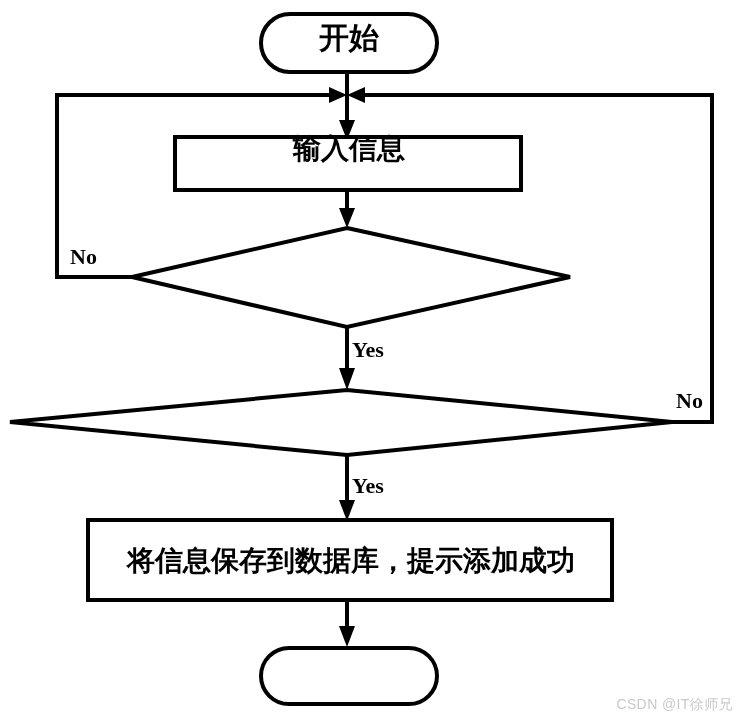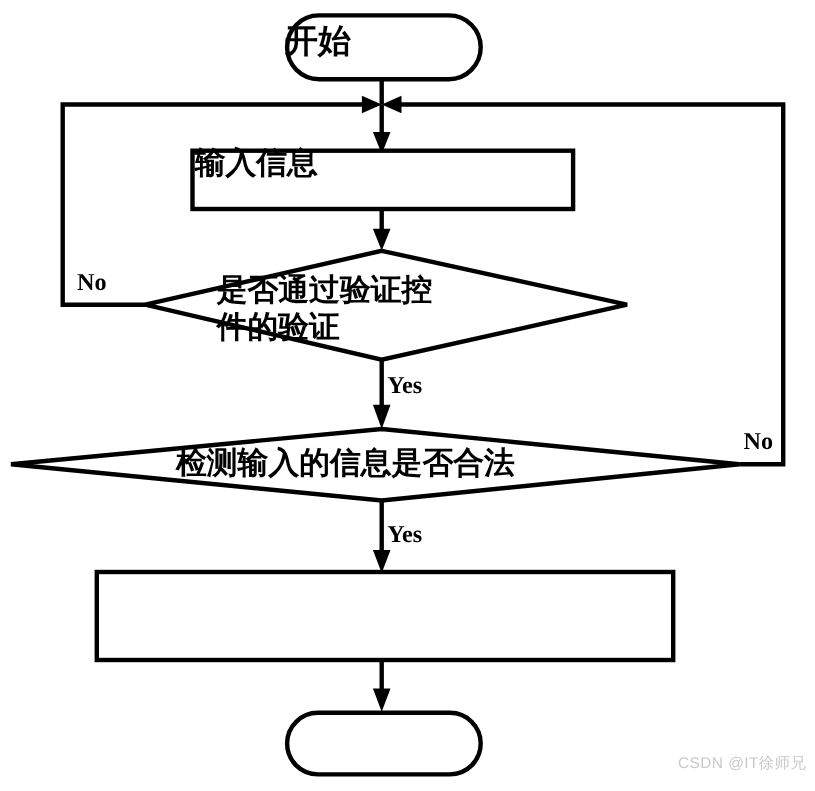--- a/index.html
+++ b/index.html
@@ -32,21 +32,21 @@
   .conn {
     stroke: #000000;
     stroke-width: 4;
     fill: none;
   }
   .arrowhead {
     fill: #000000;
   }
   .node-label {
     position: absolute;
-    text-align: left;
+    text-align: center;
     font-family: "Liberation Serif", "DejaVu Serif", serif;
     font-weight: bold;
     color: #000000;
     line-height: 1.18;
     white-space: pre-line;
     pointer-events: none;
   }
   .edge-label {
     position: absolute;
     font-family: "Liberation Serif", "DejaVu Serif", serif;
@@ -63,21 +63,21 @@
   #lbl-end     { left: 259px; top: 656px; width: 180px; font-size: 30px; }
 
   #lbl-no1  { left: 70px;  top: 244px; }
   #lbl-yes1 { left: 352px; top: 337px; }
   #lbl-no2  { left: 676px; top: 388px; }
   #lbl-yes2 { left: 352px; top: 473px; }
 
   #watermark {
     position: absolute;
     right: 8px;
-    bottom: 16px;
+    bottom: 5px;
     font-family: "Liberation Sans", "DejaVu Sans", sans-serif;
     font-size: 14px;
     color: #c9c9c9;
     letter-spacing: 0.4px;
     user-select: none;
   }
 </style>
 </head>
 <body>
 
@@ -118,25 +118,23 @@
     <line class="conn" x1="347" y1="600" x2="347" y2="630"></line>
     <polygon class="arrowhead" points="347,647 339,626 355,626"></polygon>
 
     <rect class="shape-stroke" x="261" y="648" width="176" height="56" rx="28" ry="28"></rect>
   </svg>
 
   <div class="node-label" id="lbl-start">开始</div>
 
   <div class="node-label" id="lbl-input">输入信息</div>
 
-  <div class="node-label" id="lbl-dec1">是否通过验证控
-件的验证</div>
 
-  <div class="node-label" id="lbl-dec2">检测输入的信息是否合法</div>
 
+  <div class="node-label" id="lbl-process">将信息保存到数据库，提示添加成功</div>
 
 
   <div class="edge-label" id="lbl-no1">No</div>
 
   <div class="edge-label" id="lbl-yes1">Yes</div>
 
   <div class="edge-label" id="lbl-no2">No</div>
 
   <div class="edge-label" id="lbl-yes2">Yes</div>
 

